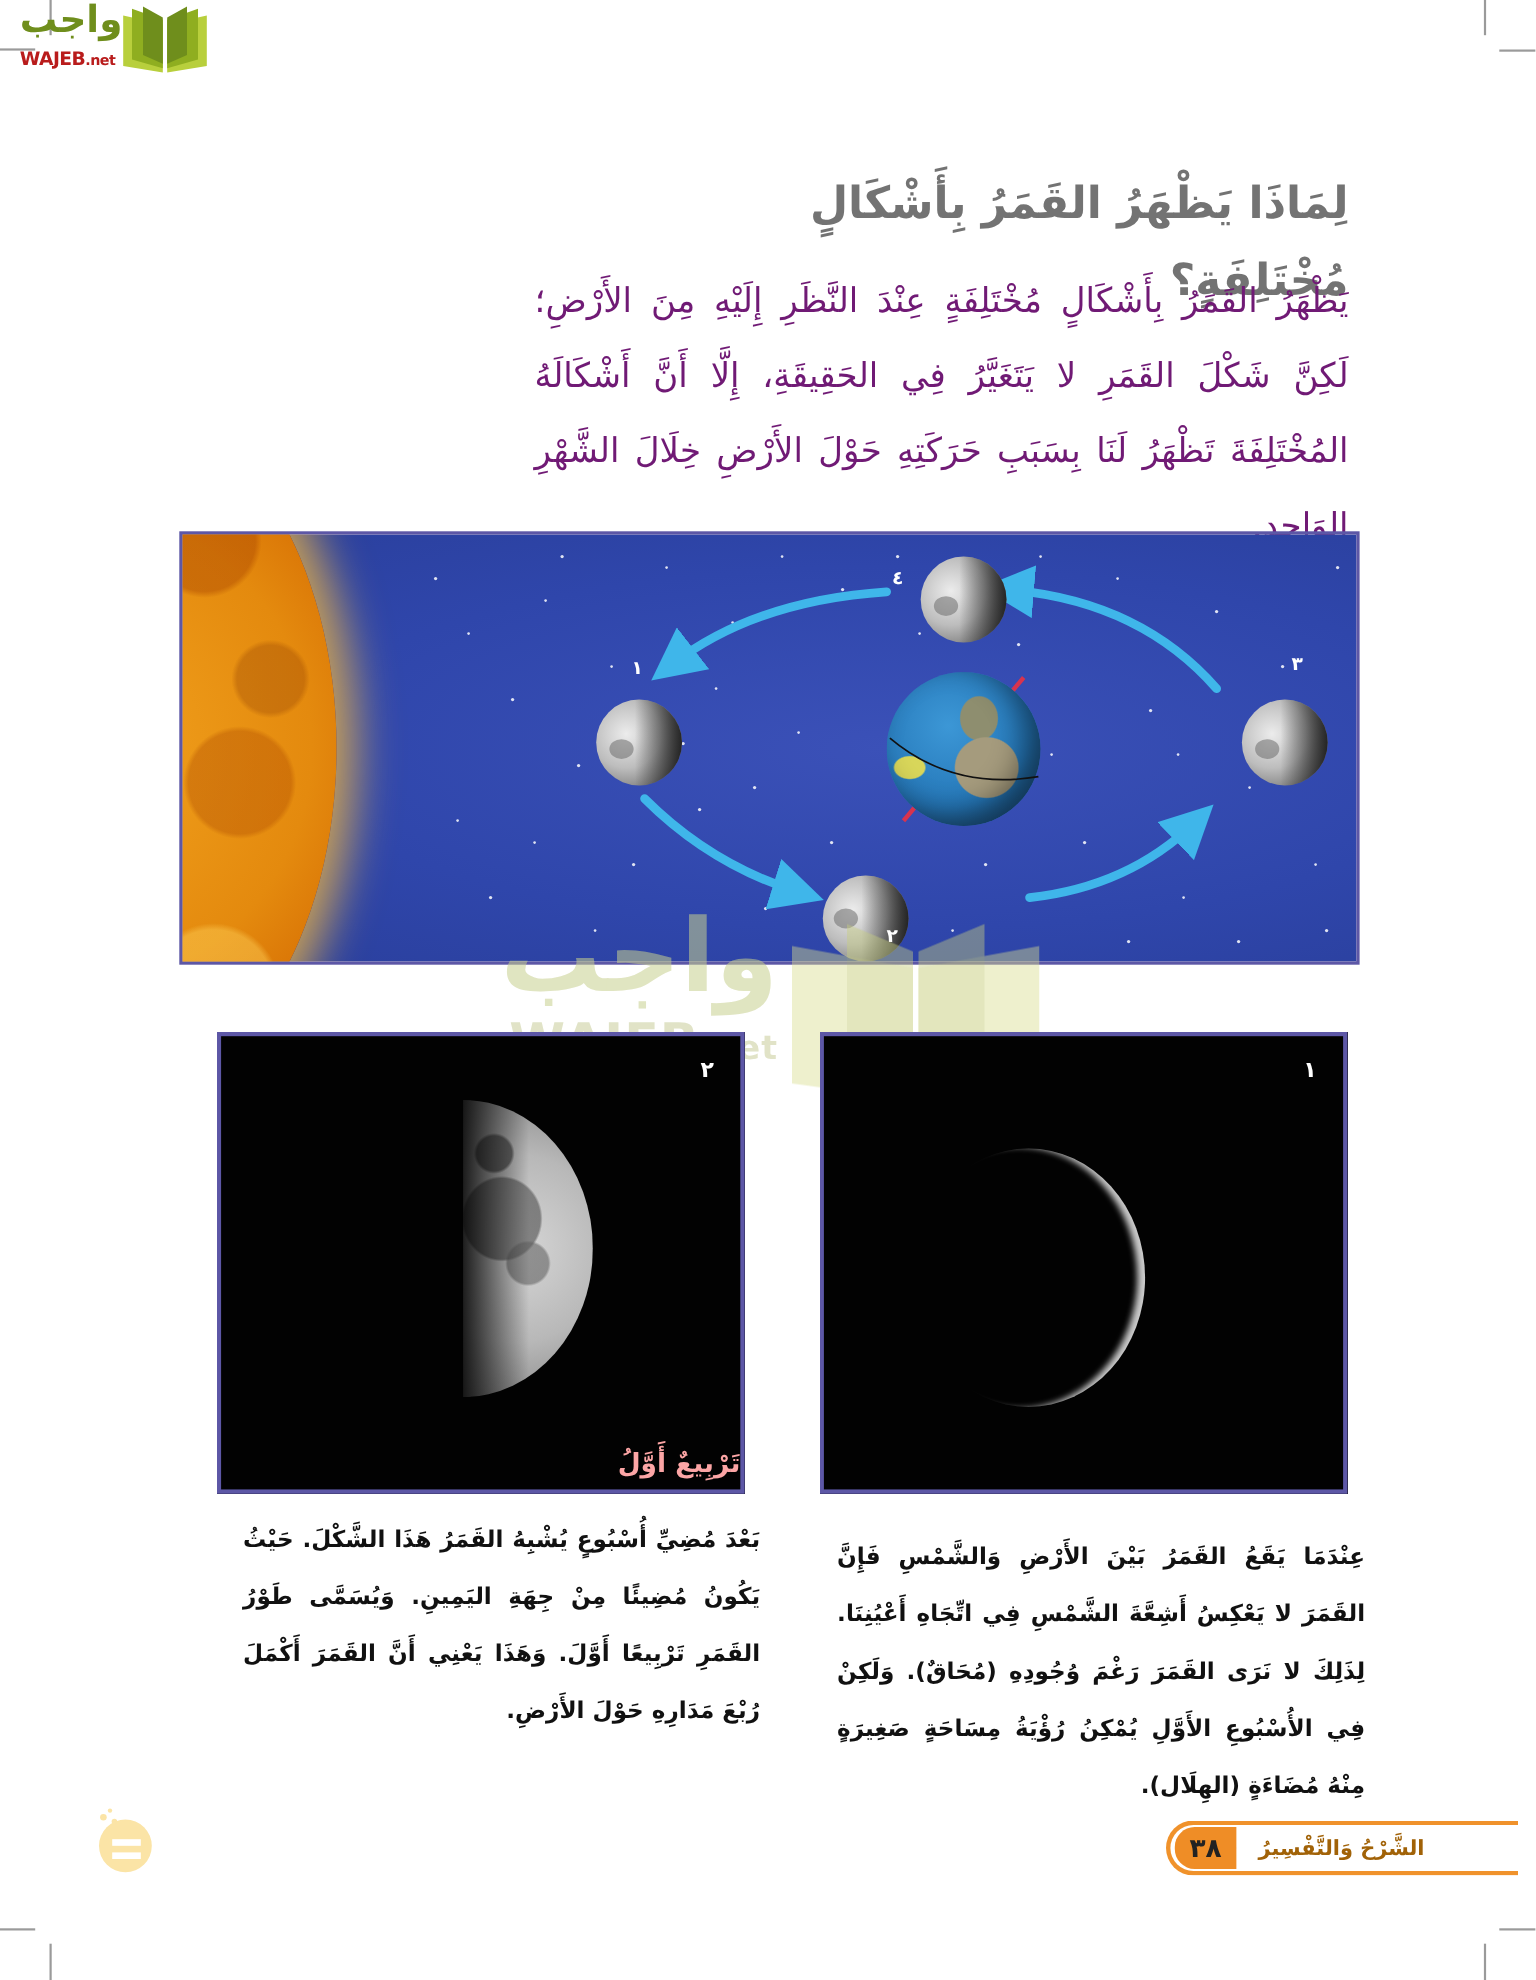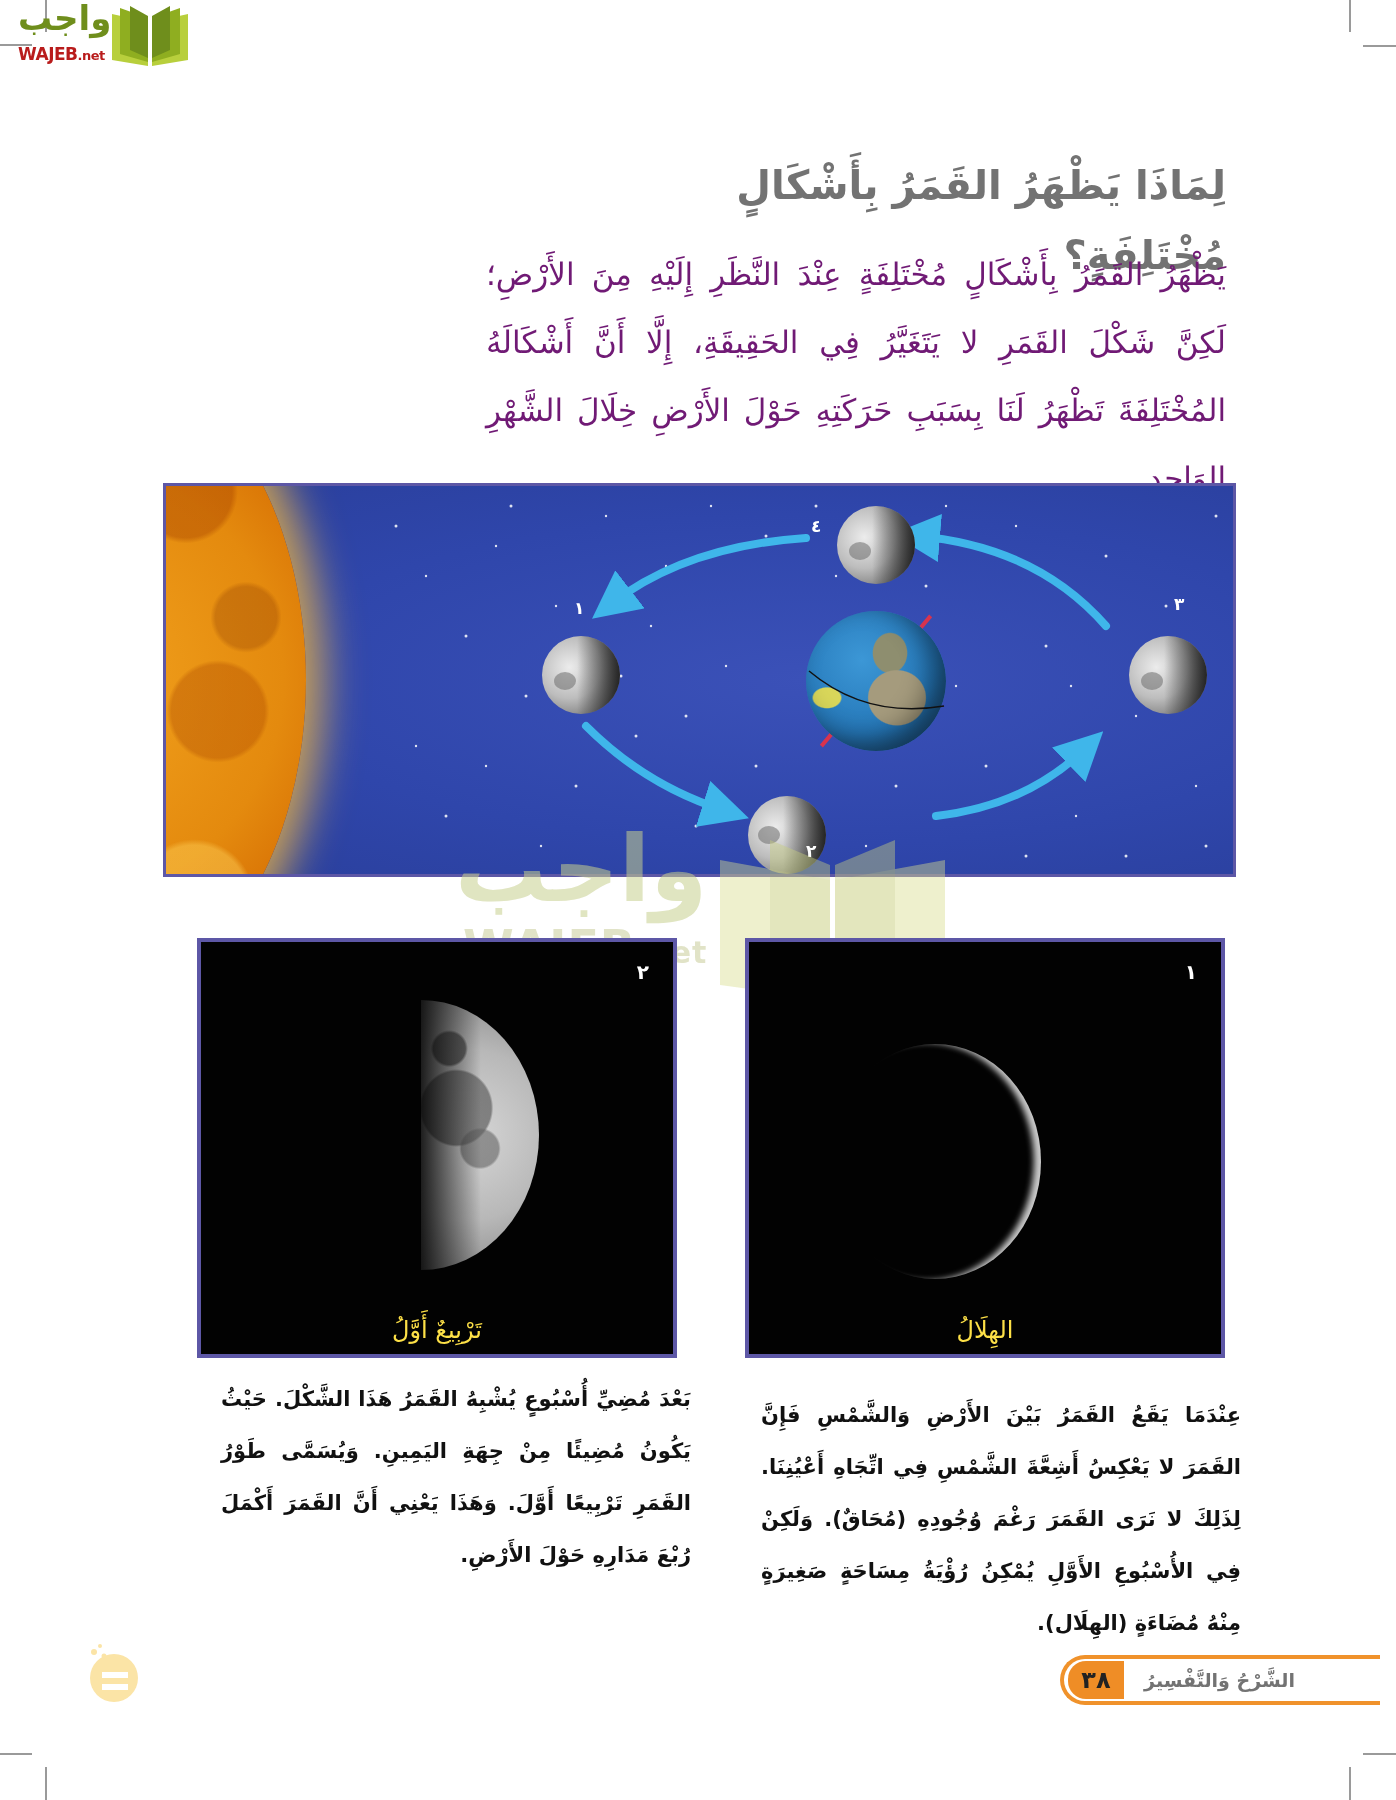--- a/index.html
+++ b/index.html
@@ -79,21 +79,21 @@
   .axis { position:absolute; width:4px; height:170px; background:#d8334e; left:708px; top:110px; transform:rotate(40deg); transform-origin:center; }
   .orbit { position:absolute; inset:0; }
   .dlabel { position:absolute; color:#fff; font-size:17px; font-weight:bold; direction:rtl; }
 
   
   .photo {
     position:absolute; top:938px; width:472px; height:412px;
     border:4px solid #5d57a6; background:#020202; overflow:hidden;
   }
   .photo-num { position:absolute; right:24px; top:18px; color:#fff; font-size:20px; font-weight:bold; }
-  .photo-caption { position:absolute; left:0; right:0; bottom:10px; text-align:center; color:#fde047; font-size:24px; font-weight:normal; direction:rtl; }
+  .photo-caption { position:absolute; left:0; right:0; bottom:10px; color:#fca5a5; font-size:24px; font-weight:bold; direction:rtl; }
   .quarter-moon {
     position:absolute; left:102px; top:58px; width:236px; height:270px; border-radius:50%;
     background:
       radial-gradient(circle at 62% 18%, rgba(80,80,80,0.8) 0 6%, transparent 7%),
       radial-gradient(ellipse at 65% 40%, rgba(95,95,95,0.7) 0 16%, transparent 17%),
       radial-gradient(circle at 75% 55%, rgba(100,100,100,0.6) 0 8%, transparent 9%),
       radial-gradient(circle at 70% 50%, #d7d7d7 0%, #b8b8b8 40%, #8a8a8a 70%, #5a5a5a 100%);
     clip-path: inset(0 0 0 50%);
   }
   .quarter-shade {
@@ -116,21 +116,21 @@
     border:4px solid #f0922b; border-right:none; border-radius:28px 0 0 28px;
     box-sizing:border-box; background:#fff;
   }
   .page-box {
     position:absolute; left:1068px; top:1661px; width:56px; height:38px;
     background:#ef8d26; border-radius:18px 0 0 18px; color:#222; font-size:24px; font-weight:bold;
     display:flex; align-items:center; justify-content:center;
   }
   .book-name {
     position:absolute; left:1130px; top:1662px; width:165px; height:36px; text-align:right;
-    direction:rtl; font-size:19px; font-weight:bold; color:#737373; line-height:36px;
+    direction:rtl; font-size:19px; font-weight:bold; color:#a16207; line-height:36px;
   }
   .footer-emblem { position:absolute; left:80px; top:1640px; width:64px; height:64px; }
 
   
   .watermark { position:absolute; left:455px; top:820px; pointer-events:none; opacity:0.55; }
   .wm-ar { position:absolute; left:0; top:0; font-size:92px; font-weight:bold; color:#c7cf8e; direction:rtl; line-height:100px; }
   .wm-en { position:absolute; left:8px; top:100px; font-size:46px; font-weight:bold; color:#c8cd9a; letter-spacing:1px; }
   .wm-book { position:absolute; left:265px; top:15px; width:225px; height:165px; }
 </style>
 </head>
@@ -270,21 +270,20 @@
 <div class="photo" style="left:197px;">
   <span class="photo-num">٢</span>
   <div class="quarter-moon"></div>
   <div class="quarter-shade"></div>
   <span class="photo-caption">تَرْبِيعٌ أَوَّلُ</span>
 </div>
 
 <div class="photo" style="left:745px;">
   <span class="photo-num">١</span>
   <div class="crescent"></div>
-  <span class="photo-caption">الهِلَالُ</span>
 </div>
 
 <p class="caption-text" style="margin:0;left:221px;top:1373px;width:470px;">بَعْدَ مُضِيِّ أُسْبُوعٍ يُشْبِهُ القَمَرُ هَذَا الشَّكْلَ. حَيْثُ يَكُونُ مُضِيئًا مِنْ جِهَةِ اليَمِينِ. وَيُسَمَّى طَوْرُ القَمَرِ تَرْبِيعًا أَوَّلَ. وَهَذَا يَعْنِي أَنَّ القَمَرَ أَكْمَلَ رُبْعَ مَدَارِهِ حَوْلَ الأَرْضِ.</p>
 <p class="caption-text" style="margin:16px;left:745px;top:1373px;width:480px;">عِنْدَمَا يَقَعُ القَمَرُ بَيْنَ الأَرْضِ وَالشَّمْسِ فَإِنَّ القَمَرَ لا يَعْكِسُ أَشِعَّةَ الشَّمْسِ فِي اتِّجَاهِ أَعْيُنِنَا. لِذَلِكَ لا نَرَى القَمَرَ رَغْمَ وُجُودِهِ (مُحَاقٌ). وَلَكِنْ فِي الأُسْبُوعِ الأَوَّلِ يُمْكِنُ رُؤْيَةُ مِسَاحَةٍ صَغِيرَةٍ مِنْهُ مُضَاءَةٍ (الهِلَال).</p>
 
 <svg class="footer-emblem" viewBox="0 0 64 64">
   <circle cx="34" cy="38" r="24" fill="#fbe4a6"></circle>
   <rect x="22" y="32" width="26" height="6" fill="#fff"></rect>
   <rect x="22" y="44" width="26" height="6" fill="#fff"></rect>
   <circle cx="14" cy="12" r="3" fill="#fbe4a6"></circle>

